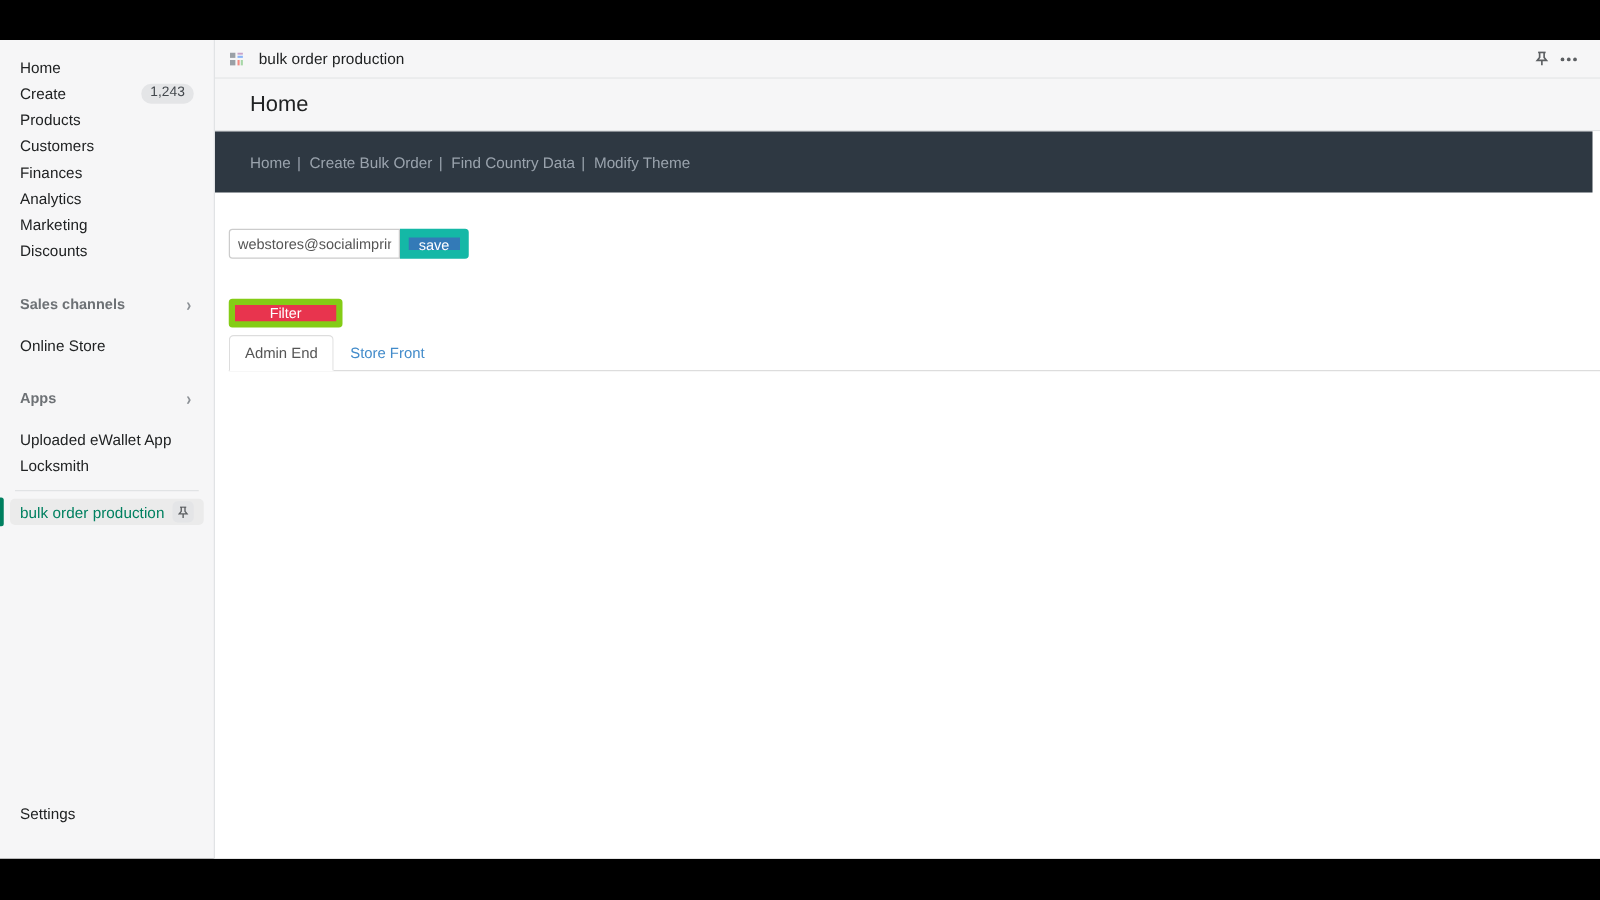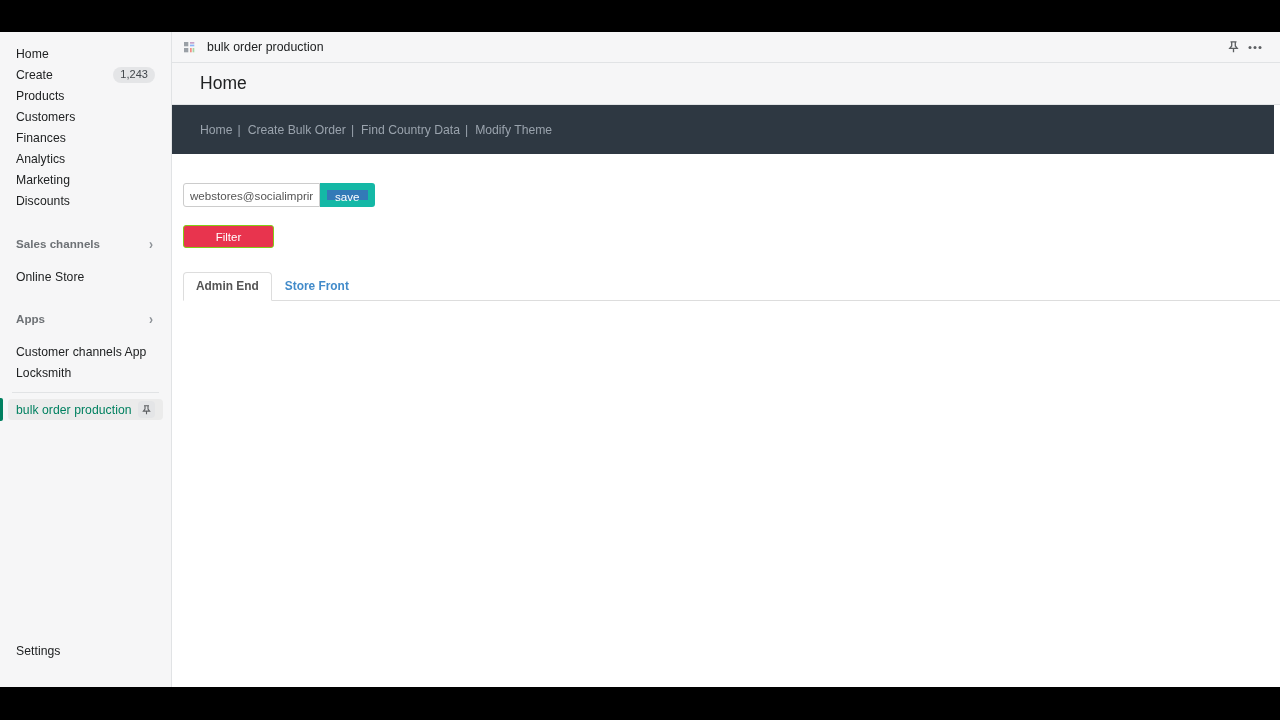--- a/index.html
+++ b/index.html
@@ -217,40 +217,39 @@
     border: 7px solid #14b8a6;
     border-radius: 0 3px 3px 0;
     color: #ffffff;
     font-size: 11.6px;
     font-family: "Liberation Sans", sans-serif;
     cursor: pointer;
     padding: 0 8px;
   }
 
   #filter-btn {
-    margin-top: 18px;
+    margin-top: 32px;
     width: 91px;
     height: 23px;
     background: #e8344e;
-    border: 1px solid #84cc16;
+    border: 5px solid #84cc16;
     border-radius: 3px;
     color: #ffffff;
     font-size: 11.5px;
     font-family: "Liberation Sans", sans-serif;
     cursor: pointer;
     display: block;
   }
 
   #tabs {
-    margin-top: 24px;
+    margin-top: 6px;
     width: 1097px;
     border-bottom: 1px solid #dddddd;
     display: flex;
     align-items: flex-end;
-    font-weight: bold;
   }
   .tab {
     font-size: 11.9px;
     padding: 6px 12px 6px;
     line-height: 15px;
     cursor: pointer;
     border: 1px solid transparent;
     border-radius: 4px 4px 0 0;
     margin-bottom: -1px;
   }
@@ -323,21 +322,21 @@
       </div>
 
       <div class="gap-xs"></div>
 
       <div class="section-head">
         <span class="label">Apps</span>
         <span class="chev">›</span>
       </div>
 
       <div class="nav-item">
-        <span class="label">Customer channels App</span>
+        <span class="label">Uploaded eWallet App</span>
       </div>
 
       <div class="nav-item">
         <span class="label">Locksmith</span>
       </div>
 
       <div class="divider"></div>
 
       <div class="nav-item active">
         <span class="accent-bar"></span>

